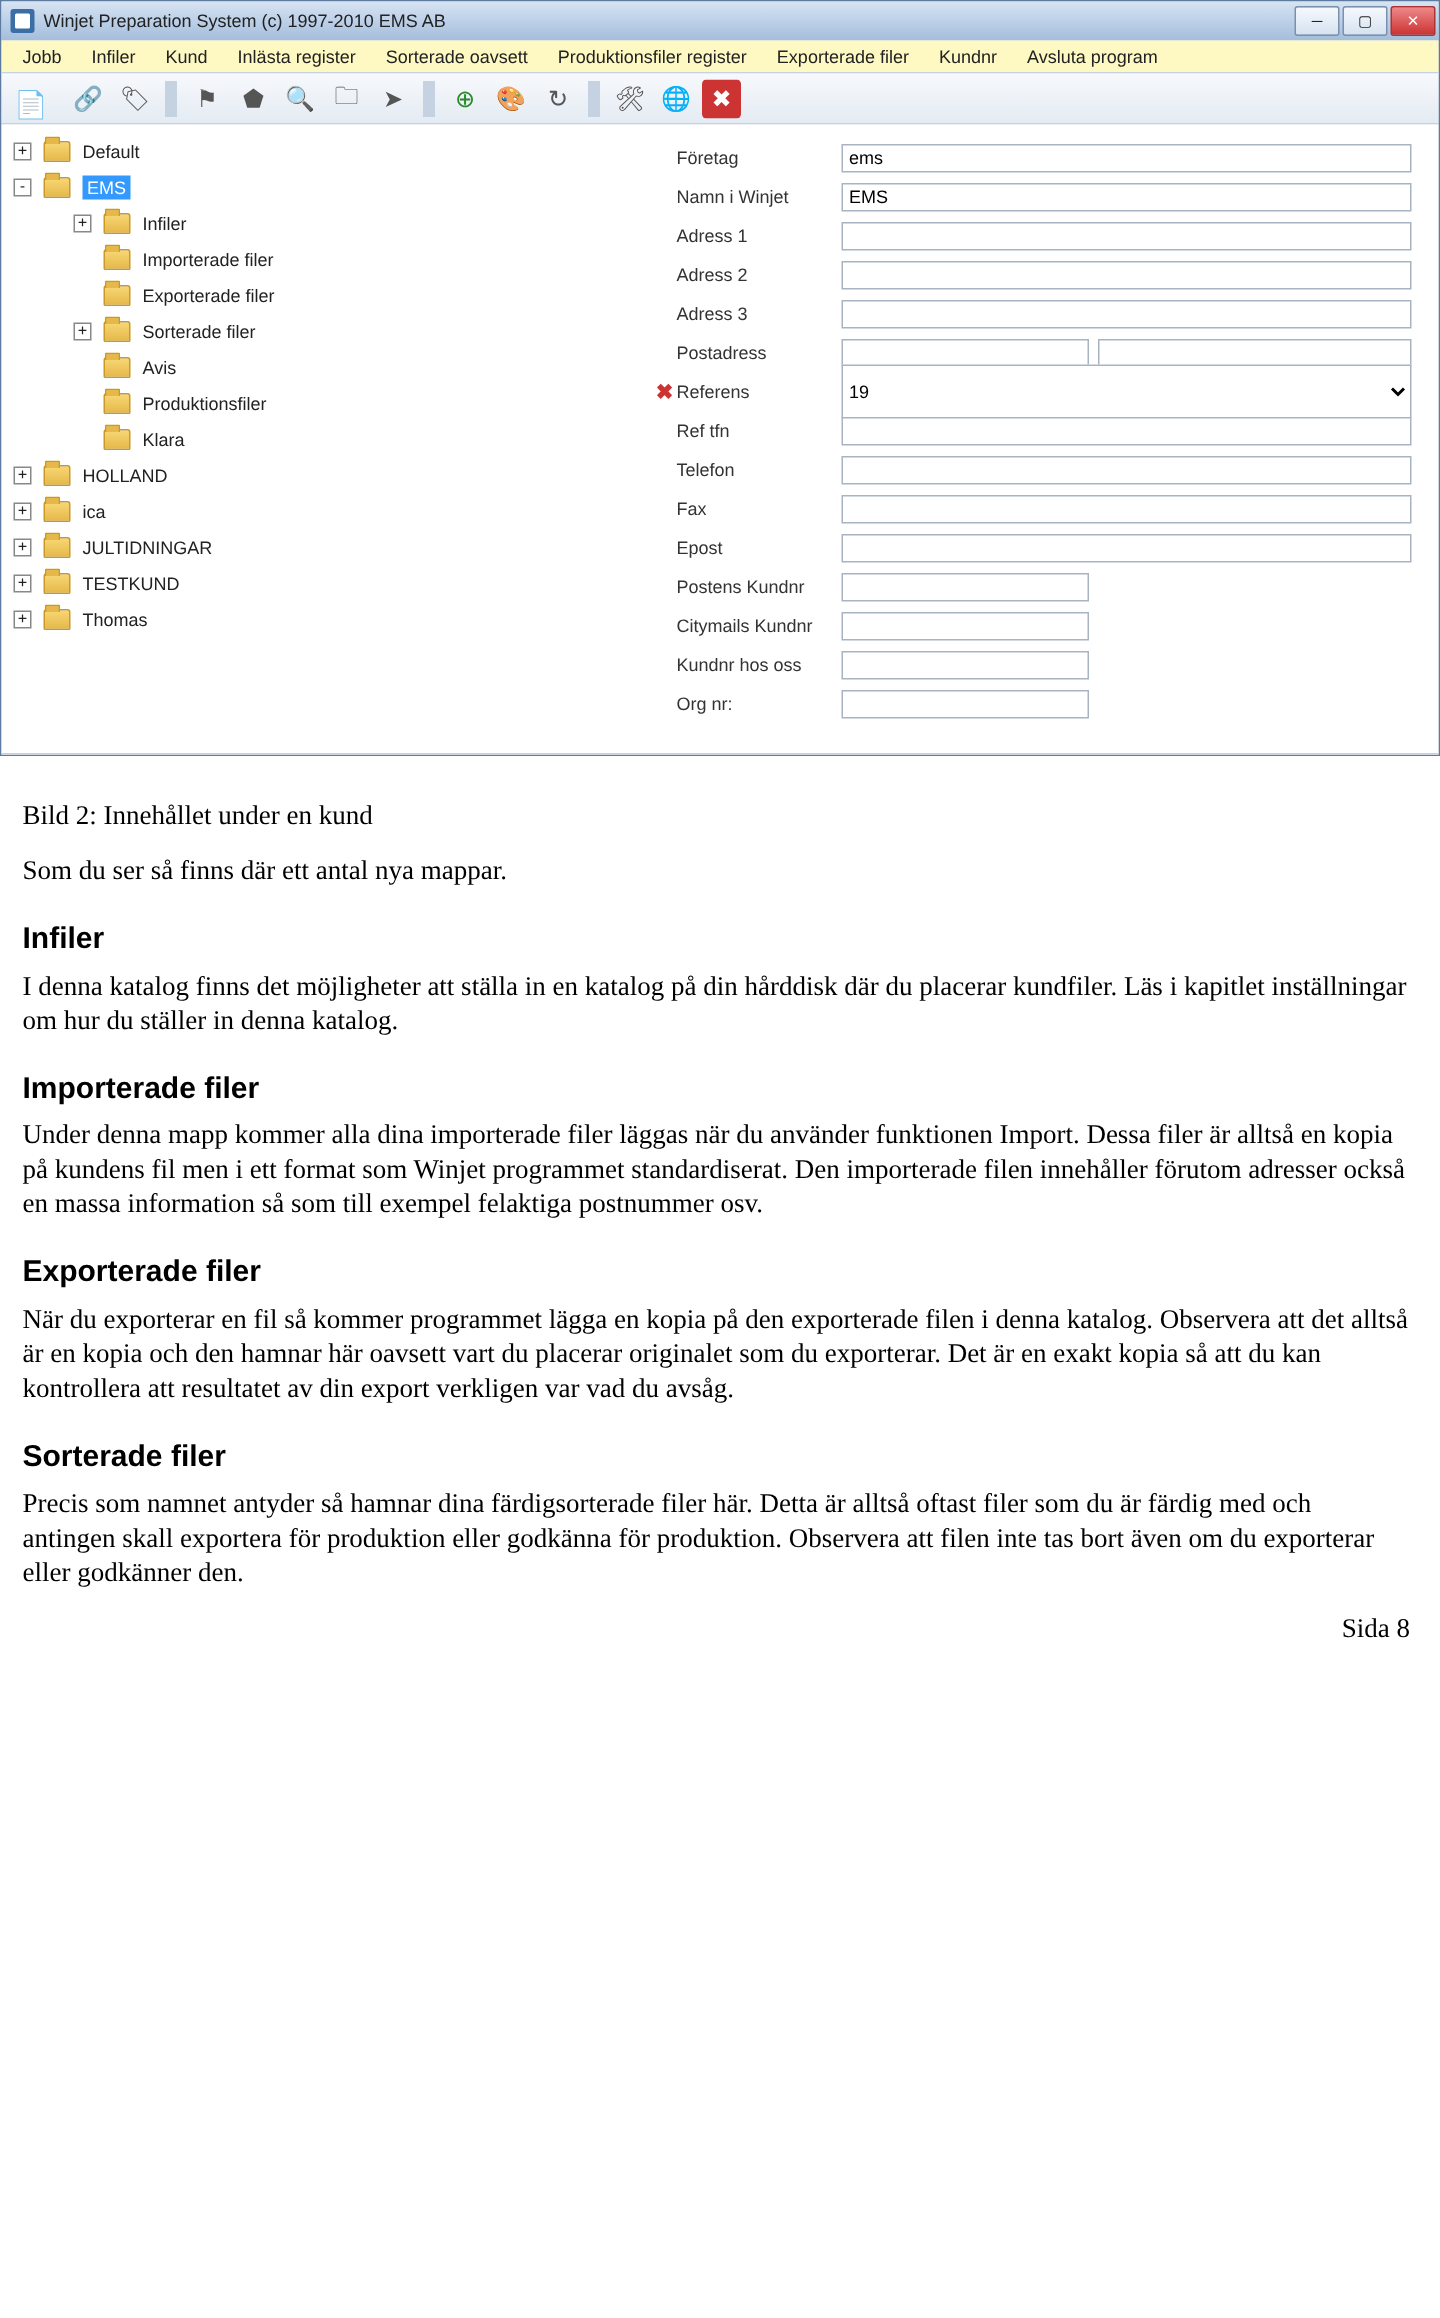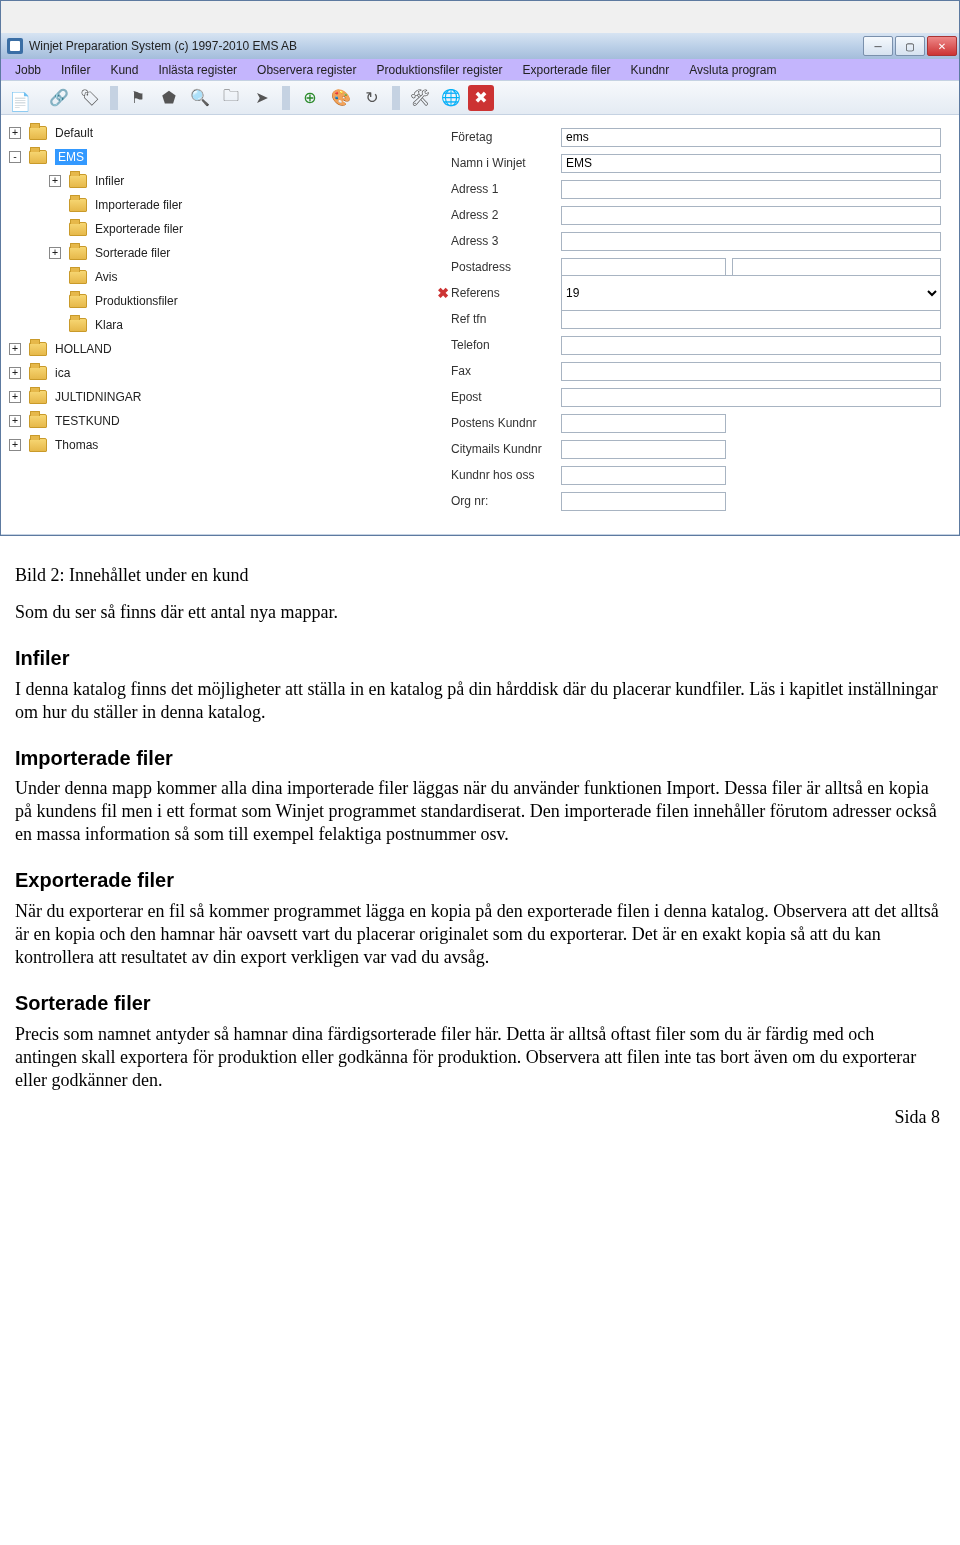--- a/index.html
+++ b/index.html
@@ -12,21 +12,20 @@
     margin: 0;
   }
   .titlebar {
     background: linear-gradient(to bottom, #d7e4f2 0%, #bcd0e8 50%, #a4bddb 100%);
     height: 26px;
     display: flex;
     align-items: center;
     padding: 0 2px 0 6px;
     font-size: 12px;
     color: #222;
-    margin-top: 32px;
   }
   .titlebar-icon {
     width: 16px; height: 16px;
     background: #3a6ea5;
     border-radius: 2px;
     margin-right: 6px;
     position: relative;
   }
   .titlebar-icon::after { content:""; position:absolute; inset:3px; background:#fff; border-radius:1px;}
   .titlebar-text { flex: 1; }
@@ -37,21 +36,21 @@
     background: linear-gradient(to bottom,#f5f9fd,#d6e2f0);
     border-radius: 2px;
     margin-left: 2px;
     font-size: 10px;
     display:flex; align-items:center; justify-content:center;
     cursor: pointer;
   }
   .ctrl-close { background: linear-gradient(to bottom,#e88,#c33); color:#fff; border-color:#a33;}
 
   .menubar {
-    background: #c4b5fd;
+    background: #fef9c3;
     border-bottom: 1px solid #c5d2e2;
     display: flex;
     height: 22px;
     align-items: center;
     padding: 0 4px;
     font-size: 12px;
   }
   .menubar span { padding: 2px 10px; cursor: pointer; color:#222; }
 
   .toolbar {
@@ -180,21 +179,21 @@
       <span class="ctrl-btn">▢</span>
       <span class="ctrl-btn ctrl-close">✕</span>
     </div>
   </div>
 
   <div class="menubar">
     <span>Jobb</span>
     <span>Infiler</span>
     <span>Kund</span>
     <span>Inlästa register</span>
-    <span>Observera register</span>
+    <span>Sorterade oavsett</span>
     <span>Produktionsfiler register</span>
     <span>Exporterade filer</span>
     <span>Kundnr</span>
     <span>Avsluta program</span>
   </div>
 
   <div class="toolbar">
     <span class="tbtn doc">📄</span>
     <span class="tbtn">🔗</span>
     <span class="tbtn">🏷</span>

